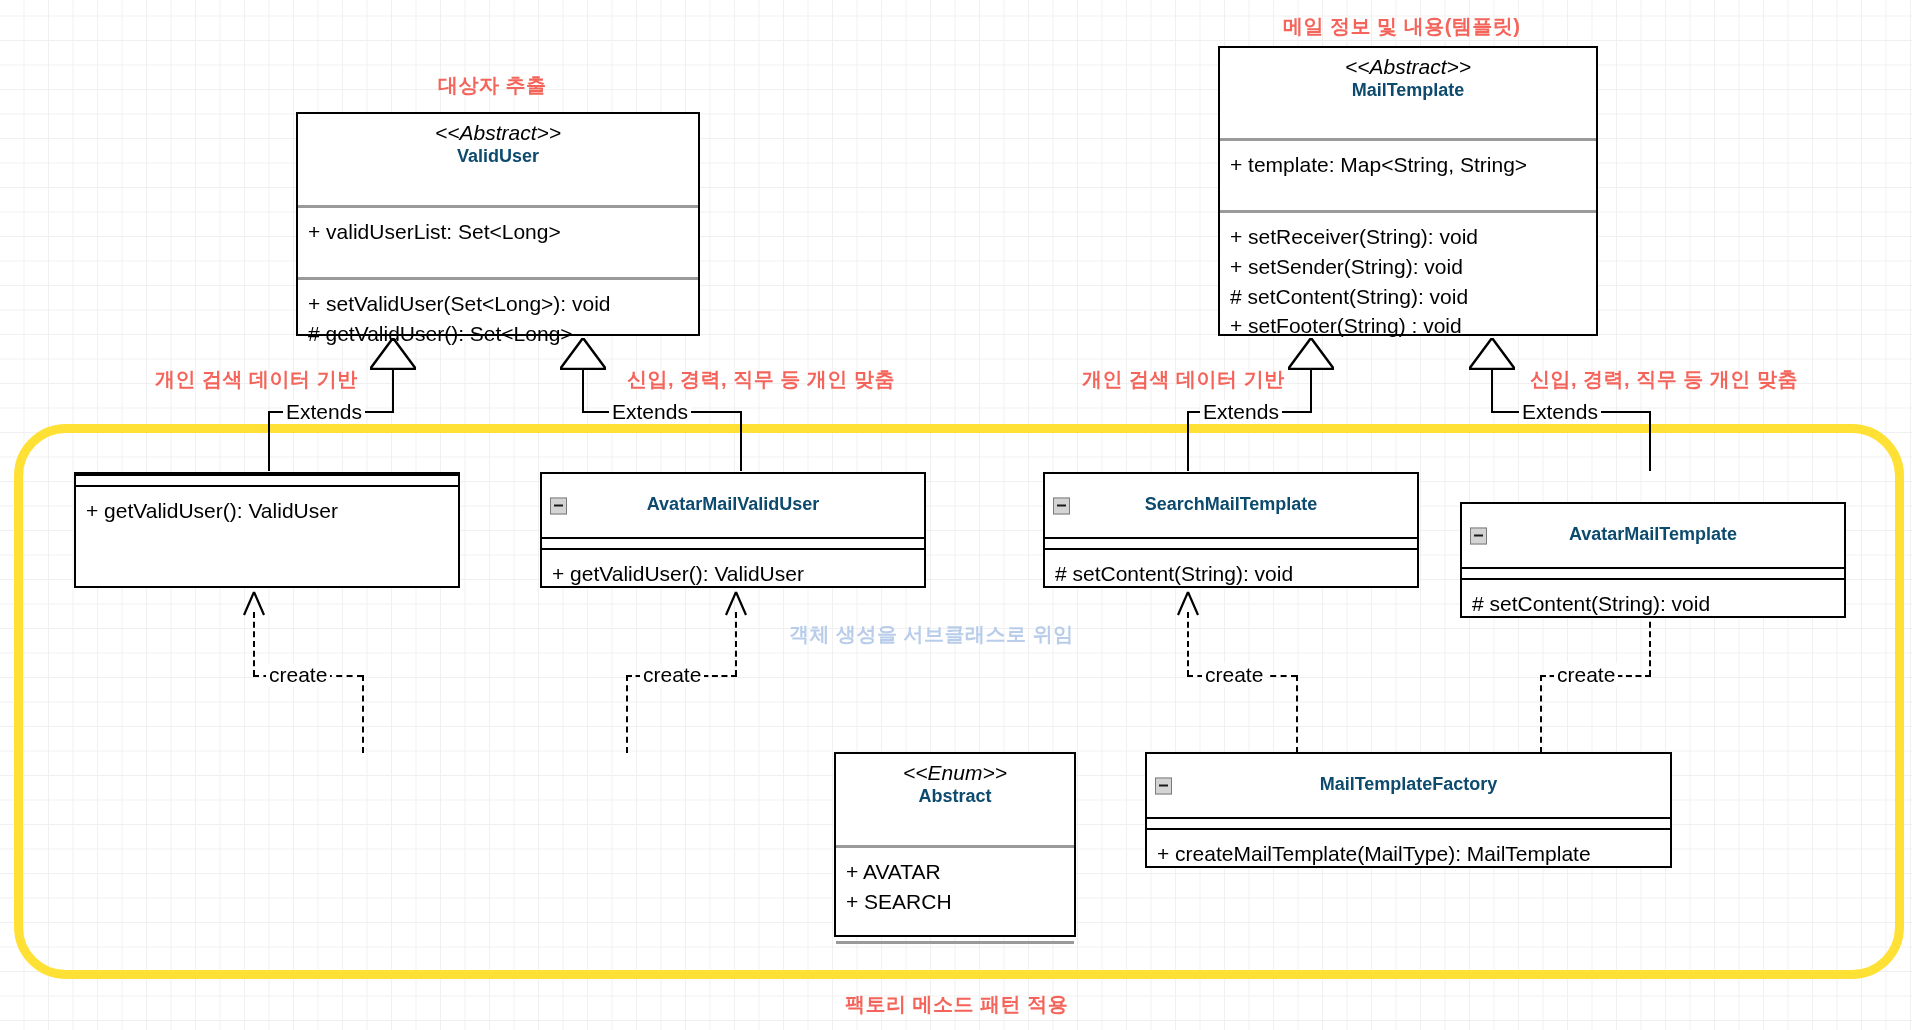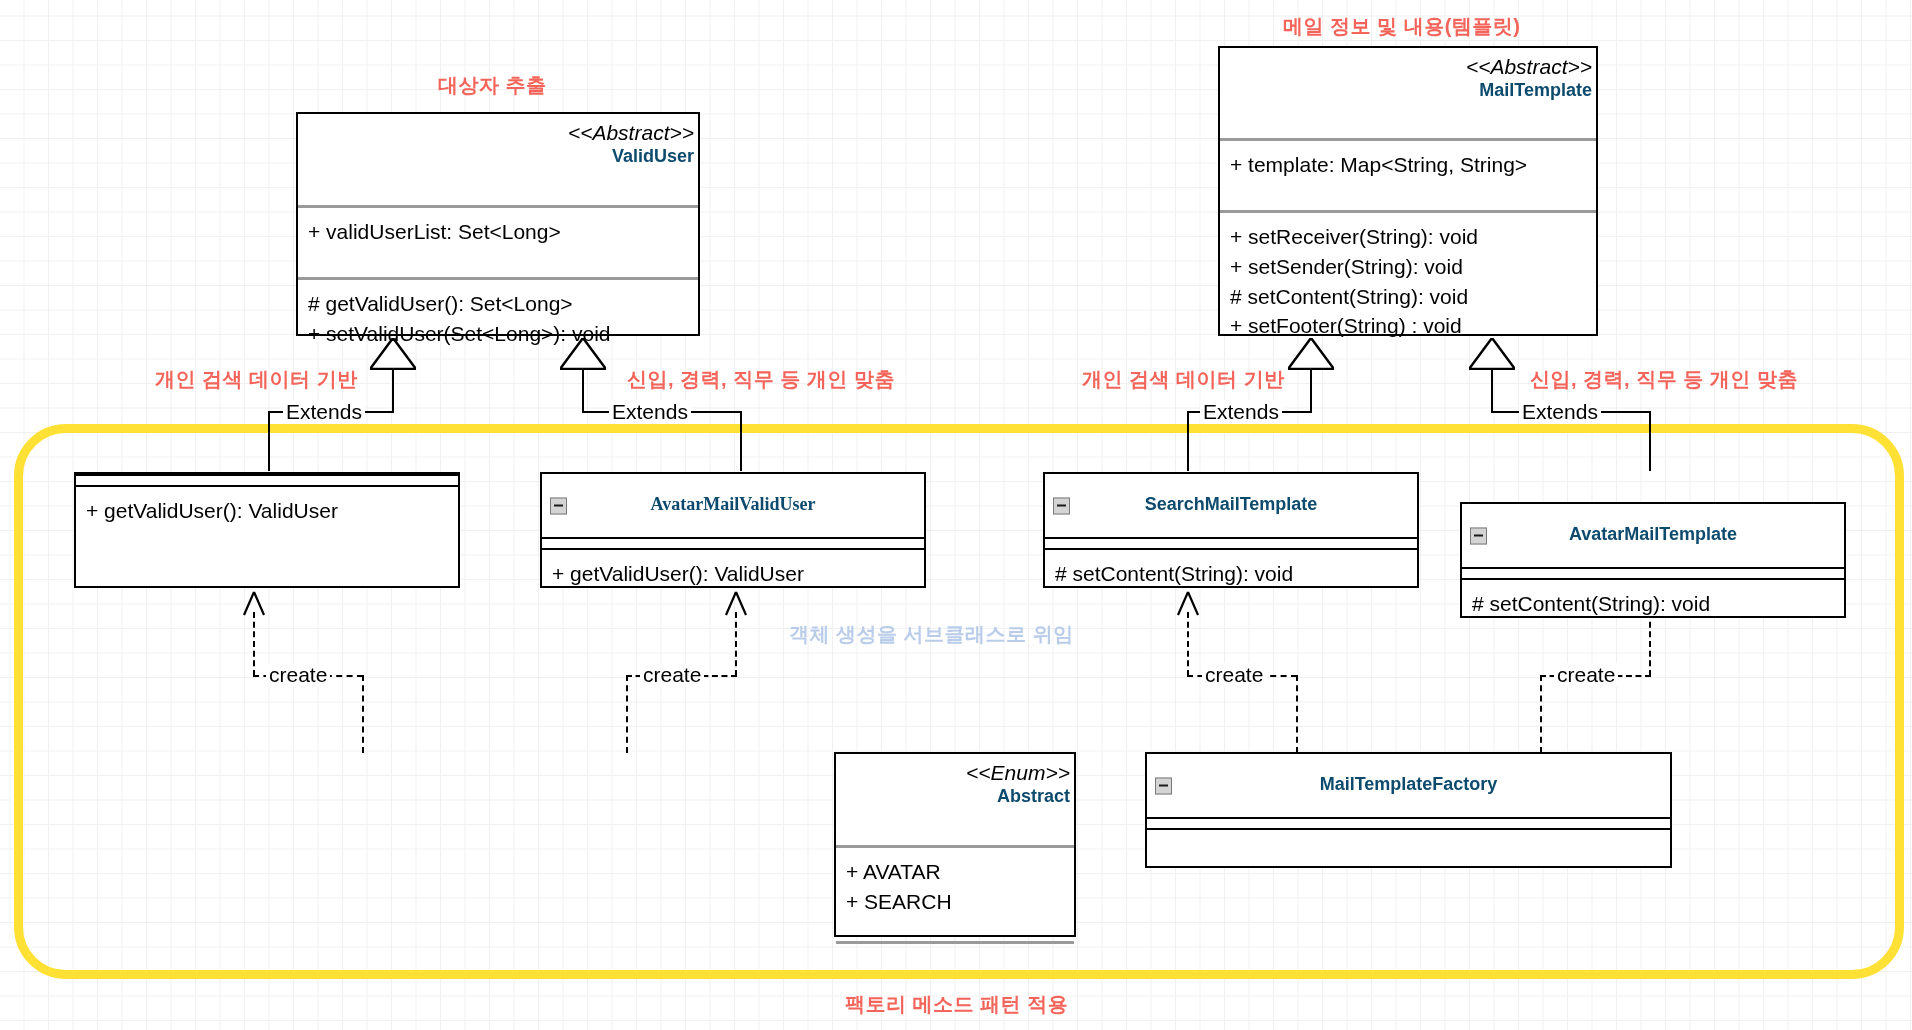--- a/index.html
+++ b/index.html
@@ -23,21 +23,21 @@
     font-family: "Liberation Sans", sans-serif;
   }
   .uml-box {
     position: absolute;
     background: #ffffff;
     border: 2px solid #000000;
     box-sizing: border-box;
     z-index: 5;
   }
   .hdr {
-    text-align: right;
+    text-align: center;
     line-height: 1.18;
     position: relative;
     padding: 7px 4px 8px 4px;
     border-radius: 23px;
   }
   .stereo {
     font-style: italic;
     font-size: 21px;
     color: #000;
   }
@@ -242,22 +242,22 @@
     <div class="hdr" style="height:76px;">
       <div class="stereo">&lt;&lt;Abstract&gt;&gt;</div>
       <div class="cname">ValidUser</div>
     </div>
     <div class="sep-grey"></div>
     <div class="compart" style="height:50px;">
       <div>+ validUserList: Set&lt;Long&gt;</div>
     </div>
     <div class="sep-grey"></div>
     <div class="compart">
+      <div>+ setValidUser(Set&lt;Long&gt;): void</div>
       <div># getValidUser(): Set&lt;Long&gt;</div>
-      <div>+ setValidUser(Set&lt;Long&gt;): void</div>
     </div>
   </div>
 
   <div class="uml-box" style="left:1218px; top:46px; width:380px; height:290px;">
     <div class="hdr" style="height:75px;">
       <div class="stereo">&lt;&lt;Abstract&gt;&gt;</div>
       <div class="cname">MailTemplate</div>
     </div>
     <div class="sep-grey"></div>
     <div class="compart" style="height:50px;">
@@ -275,21 +275,21 @@
   <div class="uml-box" style="left:74px; top:472px; width:386px; height:116px;">
     <div class="sep-blk"></div>
     <div class="empty-slot"></div>
     <div class="sep-blk"></div>
     <div class="compart">
       <div>+ getValidUser(): ValidUser</div>
     </div>
   </div>
 
   <div class="uml-box" style="left:540px; top:472px; width:386px; height:116px;">
-    <div class="hdr hdr-named" style="height:48px;font-family:Liberation Serif, serif;">
+    <div class="hdr hdr-named" style="height:48px;">
       <span class="collapse-icon"></span>
       <span class="cname">AvatarMailValidUser</span>
     </div>
     <div class="sep-blk"></div>
     <div class="empty-slot"></div>
     <div class="sep-blk"></div>
     <div class="compart">
       <div>+ getValidUser(): ValidUser</div>
     </div>
   </div>
@@ -322,20 +322,23 @@
 
 
   <div class="uml-box" style="left:1145px; top:752px; width:527px; height:116px;">
     <div class="hdr hdr-named" style="height:48px;">
       <span class="collapse-icon"></span>
       <span class="cname">MailTemplateFactory</span>
     </div>
     <div class="sep-blk"></div>
     <div class="empty-slot"></div>
     <div class="sep-blk"></div>
+    <div class="compart">
+      <div>+ createMailTemplate(MailType): MailTemplate</div>
+    </div>
   </div>
 
   <div class="uml-box" style="left:834px; top:752px; width:242px; height:185px;">
     <div class="hdr" style="height:76px;">
       <div class="stereo">&lt;&lt;Enum&gt;&gt;</div>
       <div class="cname">Abstract</div>
     </div>
     <div class="sep-grey"></div>
     <div class="compart" style="height:74px;">
       <div>+ AVATAR</div>

